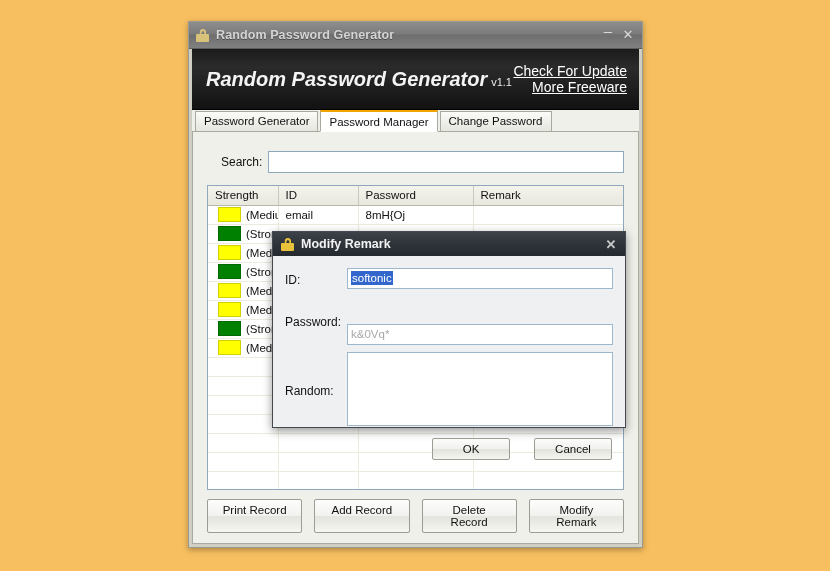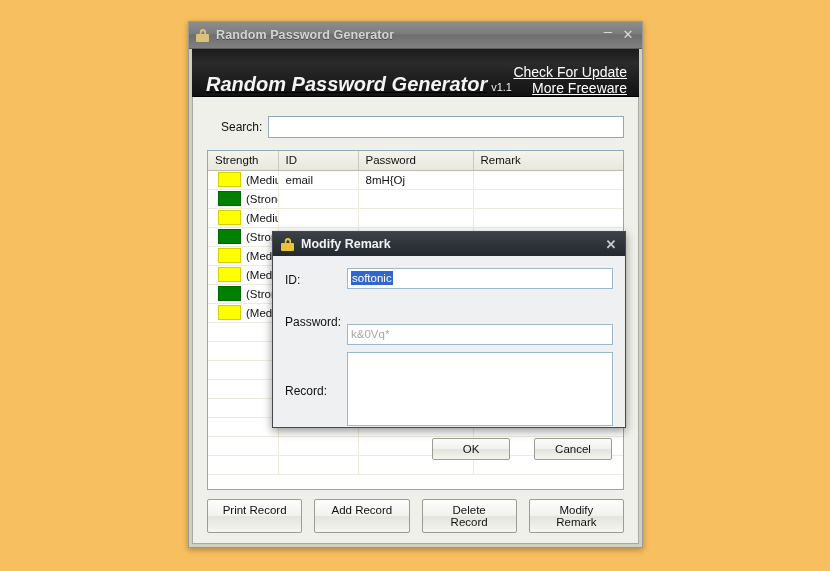--- a/index.html
+++ b/index.html
@@ -46,25 +46,24 @@
   }
   .tb-btn {
     width: 20px; height: 18px; color:#d9d9d9;
     font-size: 13px; line-height: 18px; text-align:center;
     font-family: "Liberation Sans", sans-serif;
   }
   .tb-btn.min { font-size: 15px; line-height: 10px; }
 
   
   #banner {
-    height: 48px; flex: none;
+    height: 61px; flex: none;
     background: linear-gradient(to bottom, #1b1b1b 0%, #2b2b2b 30%, #202020 60%, #121212 100%);
-    display: flex; align-items: flex-end; padding: 0 12px 0 14px;
+    display: flex; align-items: center; padding: 0 12px 0 14px;
     border-bottom: 1px solid #000;
-    text-decoration: underline;
   }
   #banner-version { color:#e9e9e9; font-size:11px; font-style: normal; font-weight: normal; margin-left:4px; }
   #banner-links { margin-left:auto; text-align:right; }
   #banner-links a {
     display:block; color:#ffffff; font-size:14px;
     text-decoration: underline; line-height: 16px; white-space:nowrap;
     cursor: pointer;
   }
 
   
@@ -213,20 +212,25 @@
     <div id="banner">
       <div>
         <span id="banner-title-text" style="color:#f4f4f4;font-style:italic;font-weight:bold;font-size:20px;">Random Password Generator</span><span id="banner-version">v1.1</span>
       </div>
       <div id="banner-links">
         <a>Check For Update</a>
         <a>More Freeware</a>
       </div>
     </div>
 
+    <div id="tabstrip">
+      <div class="tab">Password Generator</div>
+      <div class="tab active">Password Manager</div>
+      <div class="tab">Change Password</div>
+    </div>
 
     <div id="content">
 
       <div id="search-row">
         <span id="search-label">Search:</span>
         <input id="search-input" type="text" placeholder="" style="">
       </div>
 
       <div id="table-wrap">
         <table class="grid">
@@ -409,21 +413,21 @@
   <div id="dlg-body">
     <div class="frow">
       <span class="flabel">ID:</span>
       <div class="finput"><span class="sel">softonic</span></div>
     </div>
     <div class="frow">
       <span class="flabel">Password:</span>
       <div class="finput ro">k&amp;0Vq*</div>
     </div>
     <div class="frow">
-      <span class="flabel">Record:</span>
+      <span class="flabel">Random:</span>
       <textarea class="ftext" style=""></textarea>
     </div>
     <div id="dlg-btns">
       <div class="dbtn">OK</div>
       <div class="dbtn">Cancel</div>
     </div>
   </div>
 </div>
 
 </body></html>

